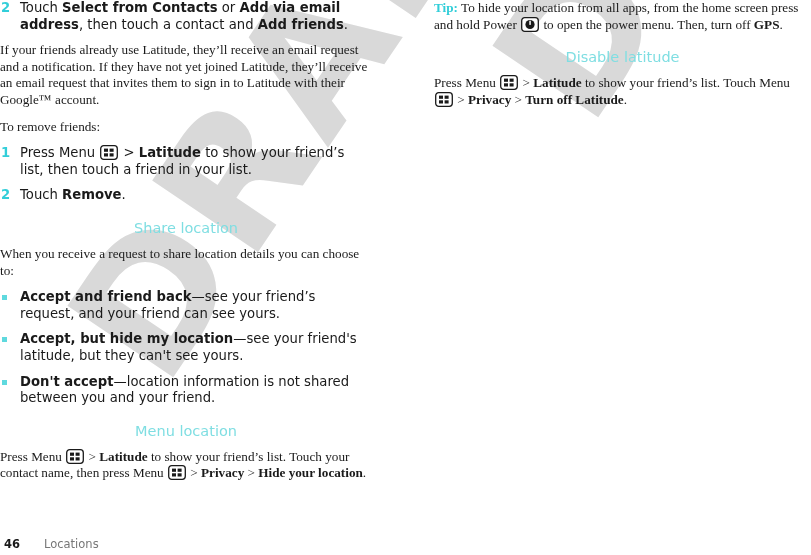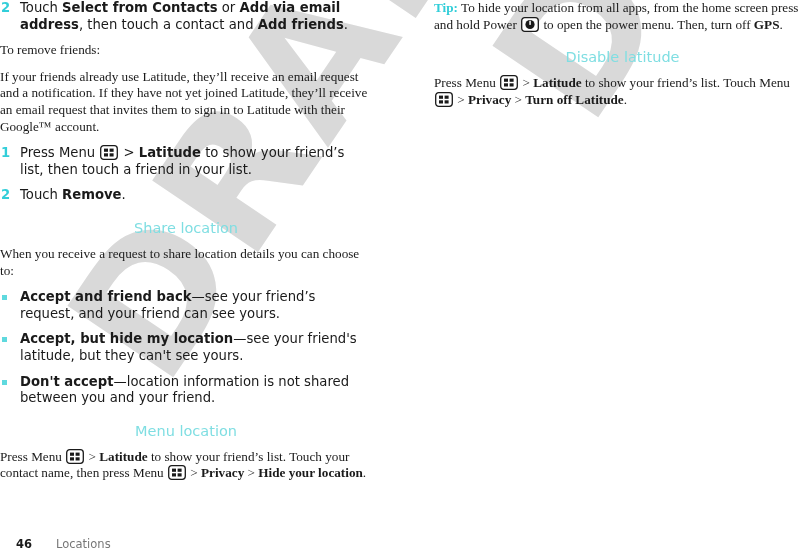--- a/index.html
+++ b/index.html
@@ -126,21 +126,21 @@
   .keyicon {
     display: inline-block;
     vertical-align: -3px;
     margin: 0 1px;
   }
   .keyicon svg { display: block; }
 
   
   #footer {
     position: absolute;
-    left: 16px;
+    left: 4px;
     bottom: 4px;
     width: 380px;
     font-size: 11.5px;
     line-height: 14px;
     z-index: 3;
   }
   #footer .pg {
     font-weight: bold;
     color: #1a1a1a;
     display: inline-block;
@@ -160,23 +160,23 @@
 
 <div id="page">
 
   <div class="col col-left">
 
     <div class="step">
       <span class="step-num">2</span>
       <span><span>Touch </span><b>Select from Contacts</b><span> or </span><b>Add via email address</b><span>, then touch a contact and </span><b>Add friends</b><span>.</span></span>
     </div>
 
+    <p>If your friends already use Latitude, they’ll receive an email request and a notification. If they have not yet joined Latitude, they’ll receive an email request that invites them to sign in to Latitude with their Google™ account.</p>
+
     <p>To remove friends:</p>
-
-    <p>If your friends already use Latitude, they’ll receive an email request and a notification. If they have not yet joined Latitude, they’ll receive an email request that invites them to sign in to Latitude with their Google™ account.</p>
 
     <div class="step">
       <span class="step-num">1</span>
       <span><span>Press Menu </span><span class="keyicon"><svg width="18" height="15" viewBox="0 0 18 15">
               <rect x="0.7" y="0.7" width="16.6" height="13.6" rx="3" ry="3" fill="#fff" stroke="#1a1a1a" stroke-width="1.3"></rect>
               <rect x="4" y="3.6" width="4" height="3.2" fill="#1a1a1a"></rect>
               <rect x="9.6" y="3.6" width="4" height="3.2" fill="#1a1a1a"></rect>
               <rect x="4" y="8.3" width="4" height="3.2" fill="#1a1a1a"></rect>
               <rect x="9.6" y="8.3" width="4" height="3.2" fill="#1a1a1a"></rect>
             </svg></span><span> &gt; </span><b>Latitude</b><span> to show your friend’s list, then touch a friend in your list.</span></span>

